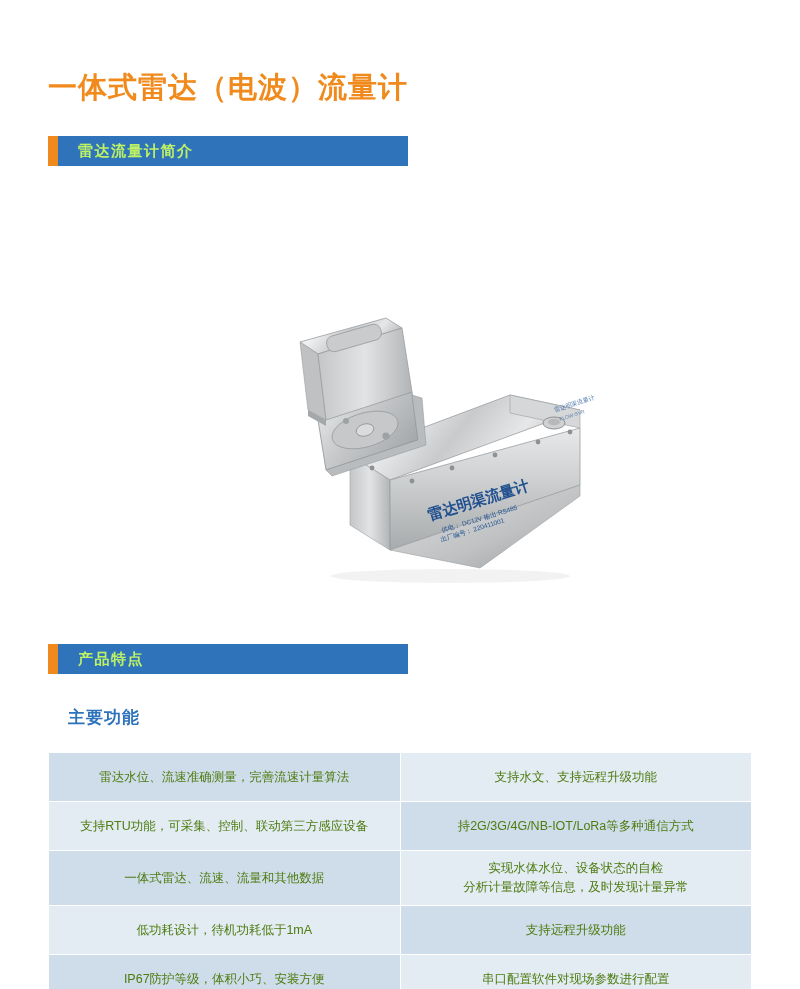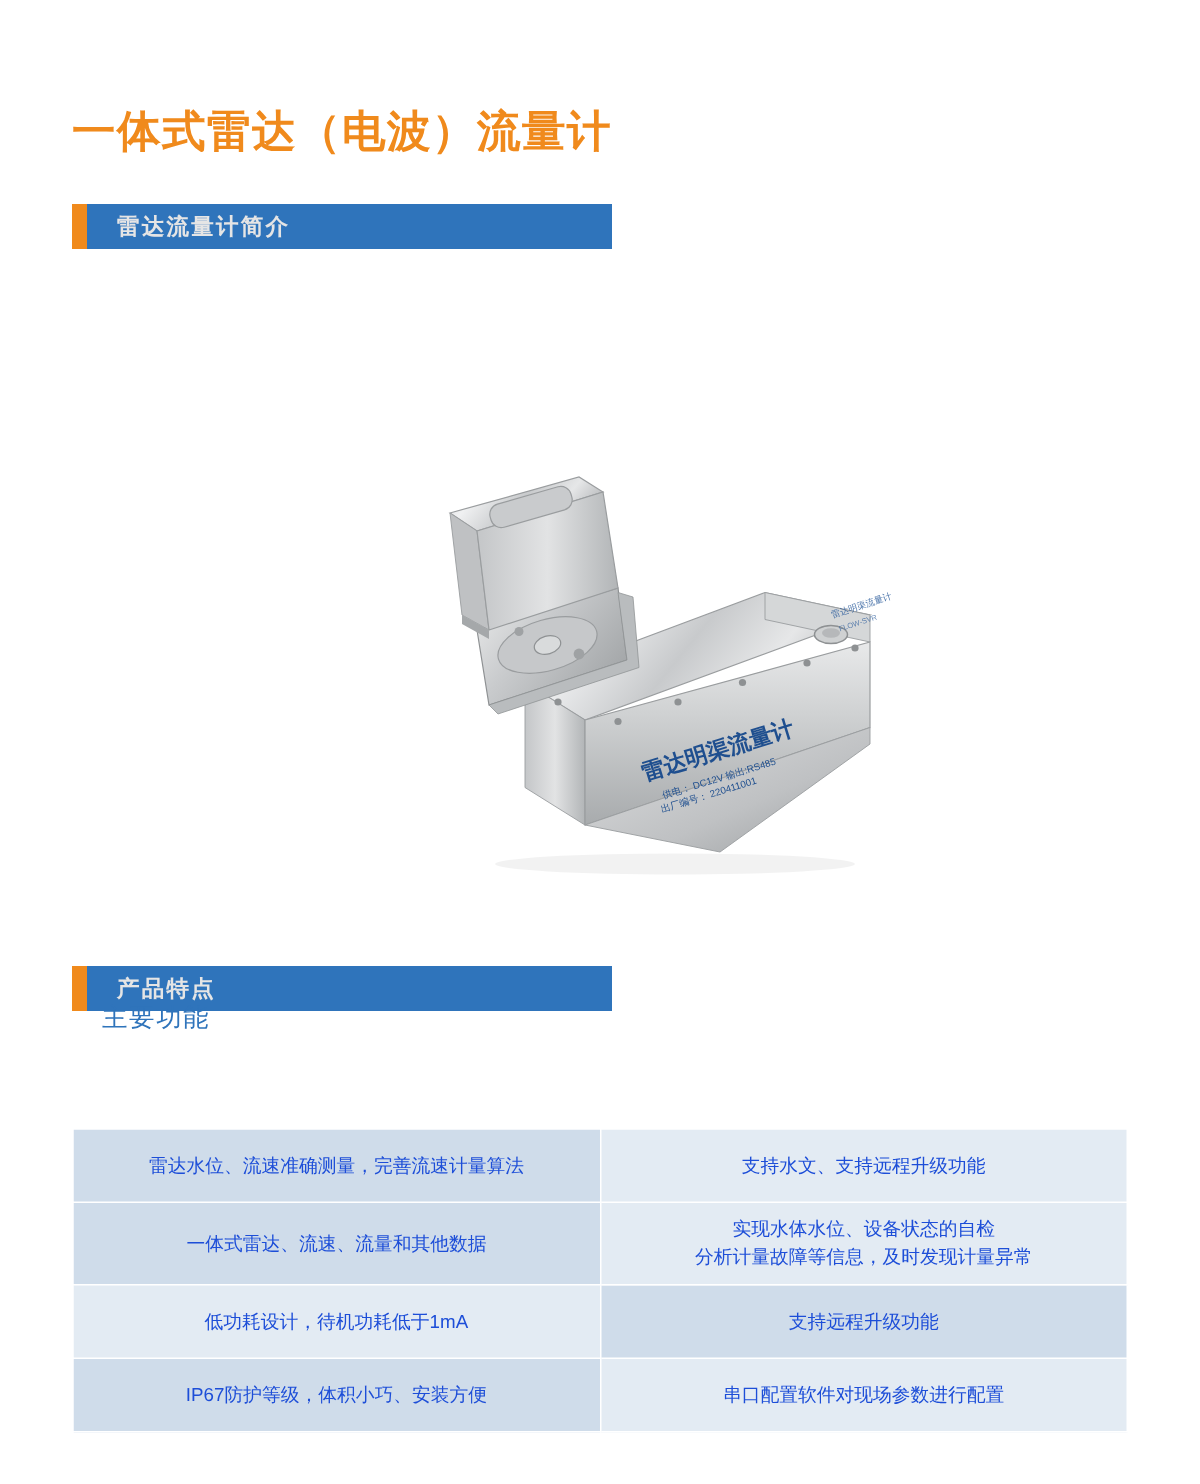--- a/index.html
+++ b/index.html
@@ -47,21 +47,21 @@
     background: #f08a1c;
     flex: 0 0 auto;
   }
   .section-bar .barbody {
     width: 350px;
     background: #2f74bb;
     display: flex;
     align-items: center;
     padding-left: 20px;
     box-sizing: border-box;
-    color: #e5e5e5;
+    color: #bef264;
     font-size: 15px;
     font-weight: bold;
     letter-spacing: 1.5px;
   }
 
   #intro-bar { left: 48px; top: 136px; }
   #feature-bar { left: 48px; top: 644px; }
 
   
   .intro-text {
@@ -83,42 +83,42 @@
     top: 300px;
     width: 500px;
     height: 300px;
   }
   .product-figure svg { display: block; }
 
   
   .sub-heading {
     position: absolute;
     left: 68px;
-    top: 667px;
+    top: 706px;
     font-size: 17px;
-    font-weight: normal;
+    font-weight: bold;
     color: #2f74bb;
     letter-spacing: 1px;
   }
 
   
   .feature-table {
     position: absolute;
     left: 48px;
     top: 752px;
     width: 704px;
     border-collapse: collapse;
     table-layout: fixed;
   }
   .feature-table td {
     height: 40px;
     text-align: center;
     vertical-align: middle;
     font-size: 12.5px;
-    color: #1d4ed8;
+    color: #4d7c0f;
     padding: 4px 8px;
     line-height: 1.5;
     border: 1px solid #ffffff;
   }
   .feature-table td.shade {
     background: #cfdcea;
   }
   .feature-table td.light {
     background: #e3ebf3;
   }
@@ -229,20 +229,24 @@
   </div>
 
   <div class="sub-heading">主要功能</div>
 
   <table class="feature-table">
     <tbody>
       <tr>
         <td class="shade">雷达水位、流速准确测量，完善流速计量算法</td>
         <td class="light">支持水文、支持远程升级功能</td>
       </tr>
+      <tr>
+        <td class="light">支持RTU功能，可采集、控制、联动第三方感应设备</td>
+        <td class="shade">持2G/3G/4G/NB-IOT/LoRa等多种通信方式</td>
+      </tr>
       <tr class="tall">
         <td class="shade">一体式雷达、流速、流量和其他数据</td>
         <td class="light two-line">
           <span>实现水体水位、设备状态的自检</span>
           <span>分析计量故障等信息，及时发现计量异常</span>
         </td>
       </tr>
       <tr>
         <td class="light">低功耗设计，待机功耗低于1mA</td>
         <td class="shade">支持远程升级功能</td>

